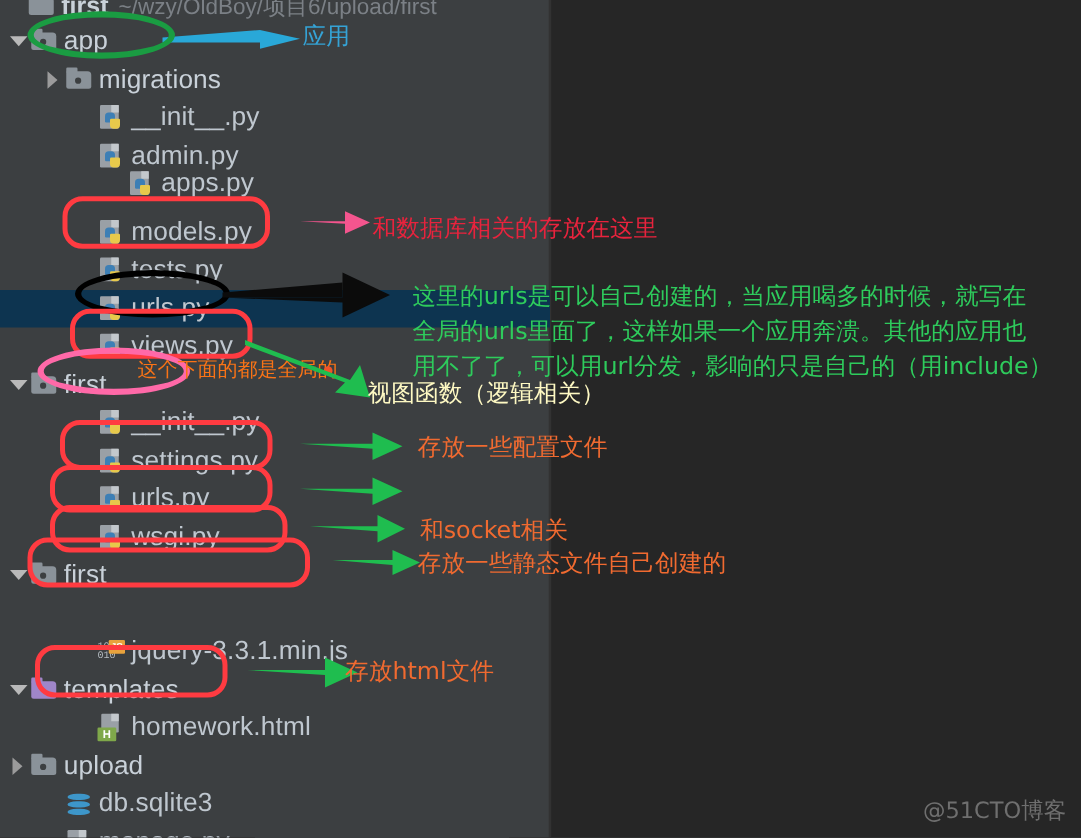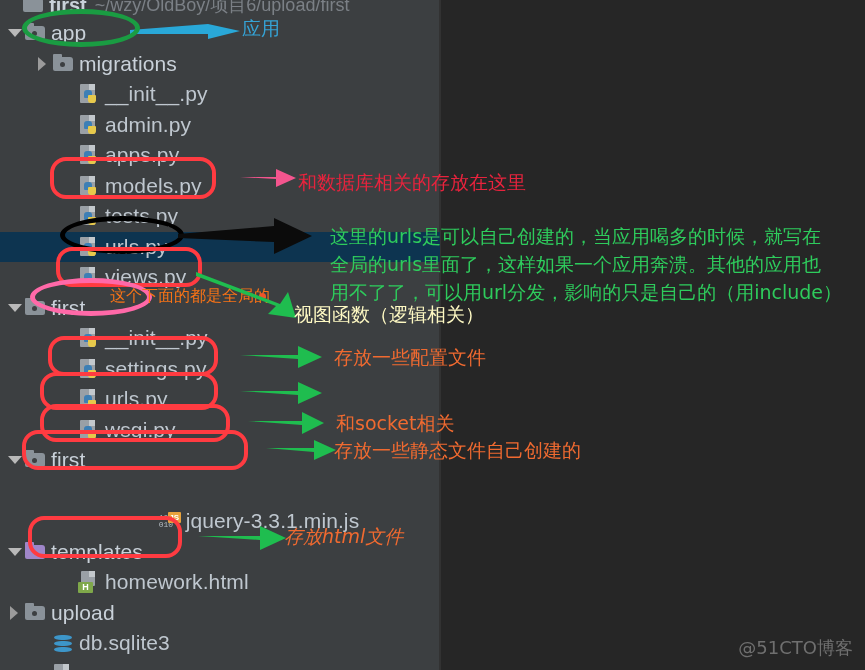--- a/index.html
+++ b/index.html
@@ -227,21 +227,21 @@
         <span style="width:62px;flex:none;"></span>
         <span class="twisty none"></span>
         <span class="ico ico-py">
           <span class="page"></span>
           <span class="fold"></span>
           <span class="pyb"></span>
           <span class="pyy"></span>
         </span>
         <span class="lbl">admin.py</span>
       </div>
-      <div class="row" style="top: 140px;">
+      <div class="row" style="top: 132px; margin-left: 24px;">
         <span style="width:62px;flex:none;"></span>
         <span class="twisty none"></span>
         <span class="ico ico-py">
           <span class="page"></span>
           <span class="fold"></span>
           <span class="pyb"></span>
           <span class="pyy"></span>
         </span>
         <span class="lbl">apps.py</span>
       </div>
@@ -346,21 +346,21 @@
       <div class="row dir" style="top: 445px;">
         <span style="width:8px;flex:none;"></span>
         <span class="twisty open"></span>
         <span class="ico ico-folder">
           <span class="fback"></span>
           <span class="ftab"></span>
           <span class="fdot"></span>
         </span>
         <span class="lbl">first</span>
       </div>
-      <div class="row" style="top: 506px; justify-content: center;">
+      <div class="row" style="top: 506px;">
         <span style="width:62px;flex:none;"></span>
         <span class="twisty none"></span>
         <span class="ico ico-js">
           <span class="bits">10<br>010</span>
           <span class="badge">JS</span>
         </span>
         <span class="lbl">jquery-3.3.1.min.js</span>
       </div>
       <div class="row dir" style="top: 536.5px;">
         <span style="width:8px;flex:none;"></span>
@@ -465,16 +465,16 @@
   <span class="boxhl" style="left:22px;top:430px;width:226px;height:40px;"></span>
   <svg class="ann" style="left:266px;top:438px;" width="72" height="24">
     <polygon points="0,10 48,10 48,2 70,12 48,22 48,14" fill="#1fbd4f"></polygon>
   </svg>
   <span class="ann-text t-orange2" style="left:334px;top:438px;">存放一些静态文件自己创建的</span>
 
   <span class="boxhl" style="left:28px;top:516px;width:154px;height:42px;"></span>
   <svg class="ann" style="left:198px;top:524px;" width="92" height="28">
     <polygon points="0,12 62,12 62,2 88,14 62,26 62,16" fill="#1fbd4f"></polygon>
   </svg>
-  <span class="ann-text t-orange2" style="left:284px;top:524px;font-style:italic;">存放html文件</span>
+  <span class="ann-text t-orange2" style="left:276px;top:524px;">存放html文件</span>
 
   <span class="wm">@51CTO博客</span>
 </div>
 
 </body></html>

